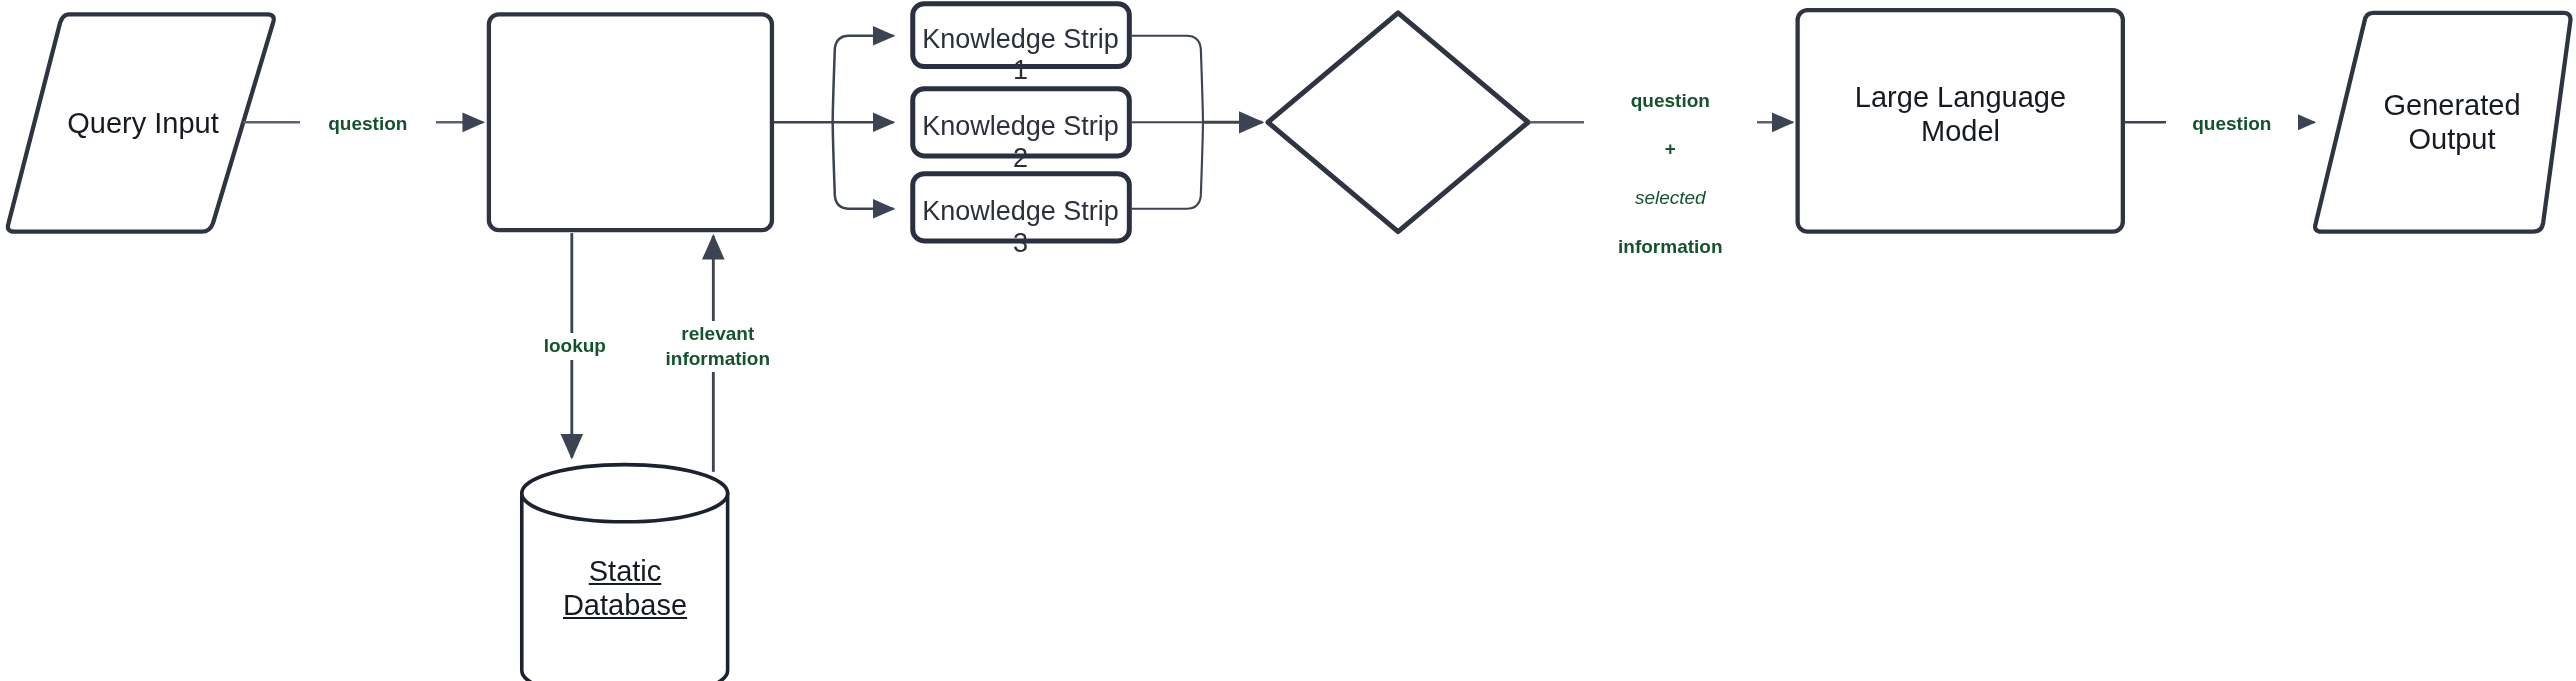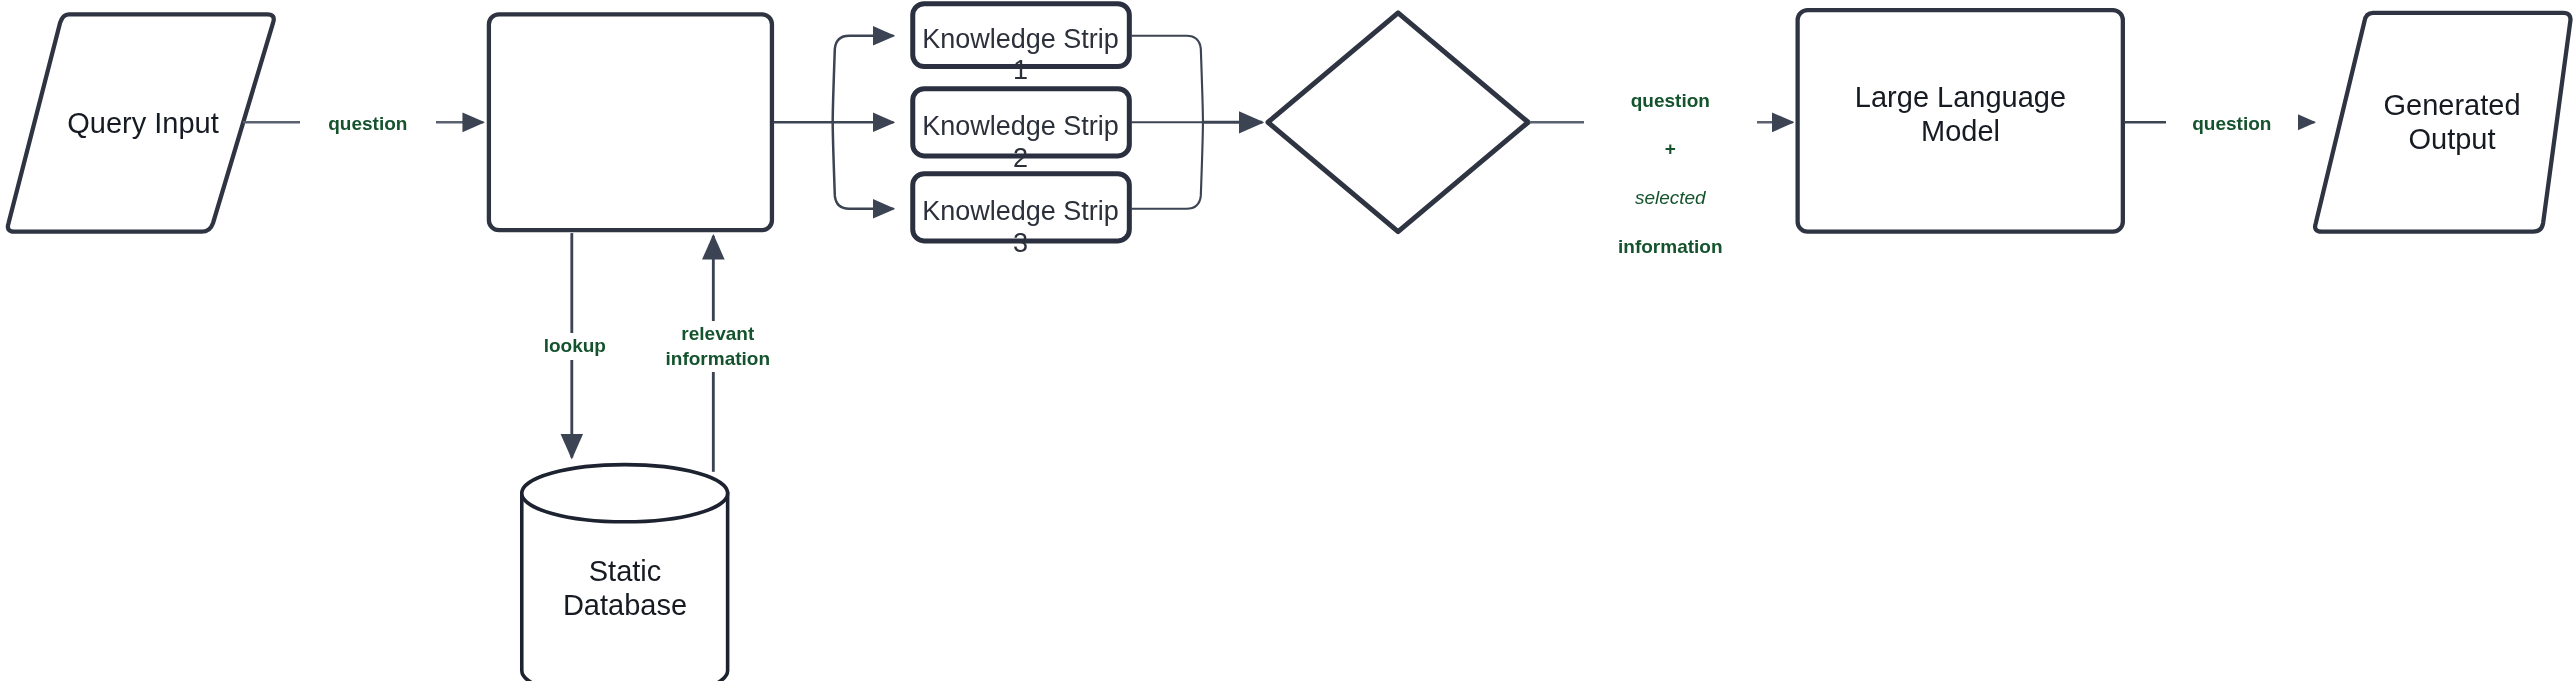--- a/index.html
+++ b/index.html
@@ -152,21 +152,21 @@
     </g>
 
     <g>
       <line x1="2972" y1="171" x2="3238" y2="171" stroke="#3c4454" stroke-width="3.5" marker-end="url(#arrowThin)"></line>
     </g>
   </svg>
 
   <div class="lbl node-text" style="left:43px; top:106px; width:200px;">Query Input</div>
 
 
-  <div class="lbl node-text" style="left:532px; top:554px; width:186px;">Static
+  <div class="lbl node-text" style="left:532px; top:554px; width:186px;text-decoration:underline;">Static
 Database</div>
 
   <div class="lbl strip-text" style="left:916px; top:23.6px; width:209px;">Knowledge Strip 1</div>
 
   <div class="lbl strip-text" style="left:916px; top:111px; width:209px;">Knowledge Strip 2</div>
 
   <div class="lbl strip-text" style="left:916px; top:196px; width:209px;">Knowledge Strip 3</div>
 
 
   <div class="lbl node-text" style="left:1809px; top:80px; width:303px;">Large Language

